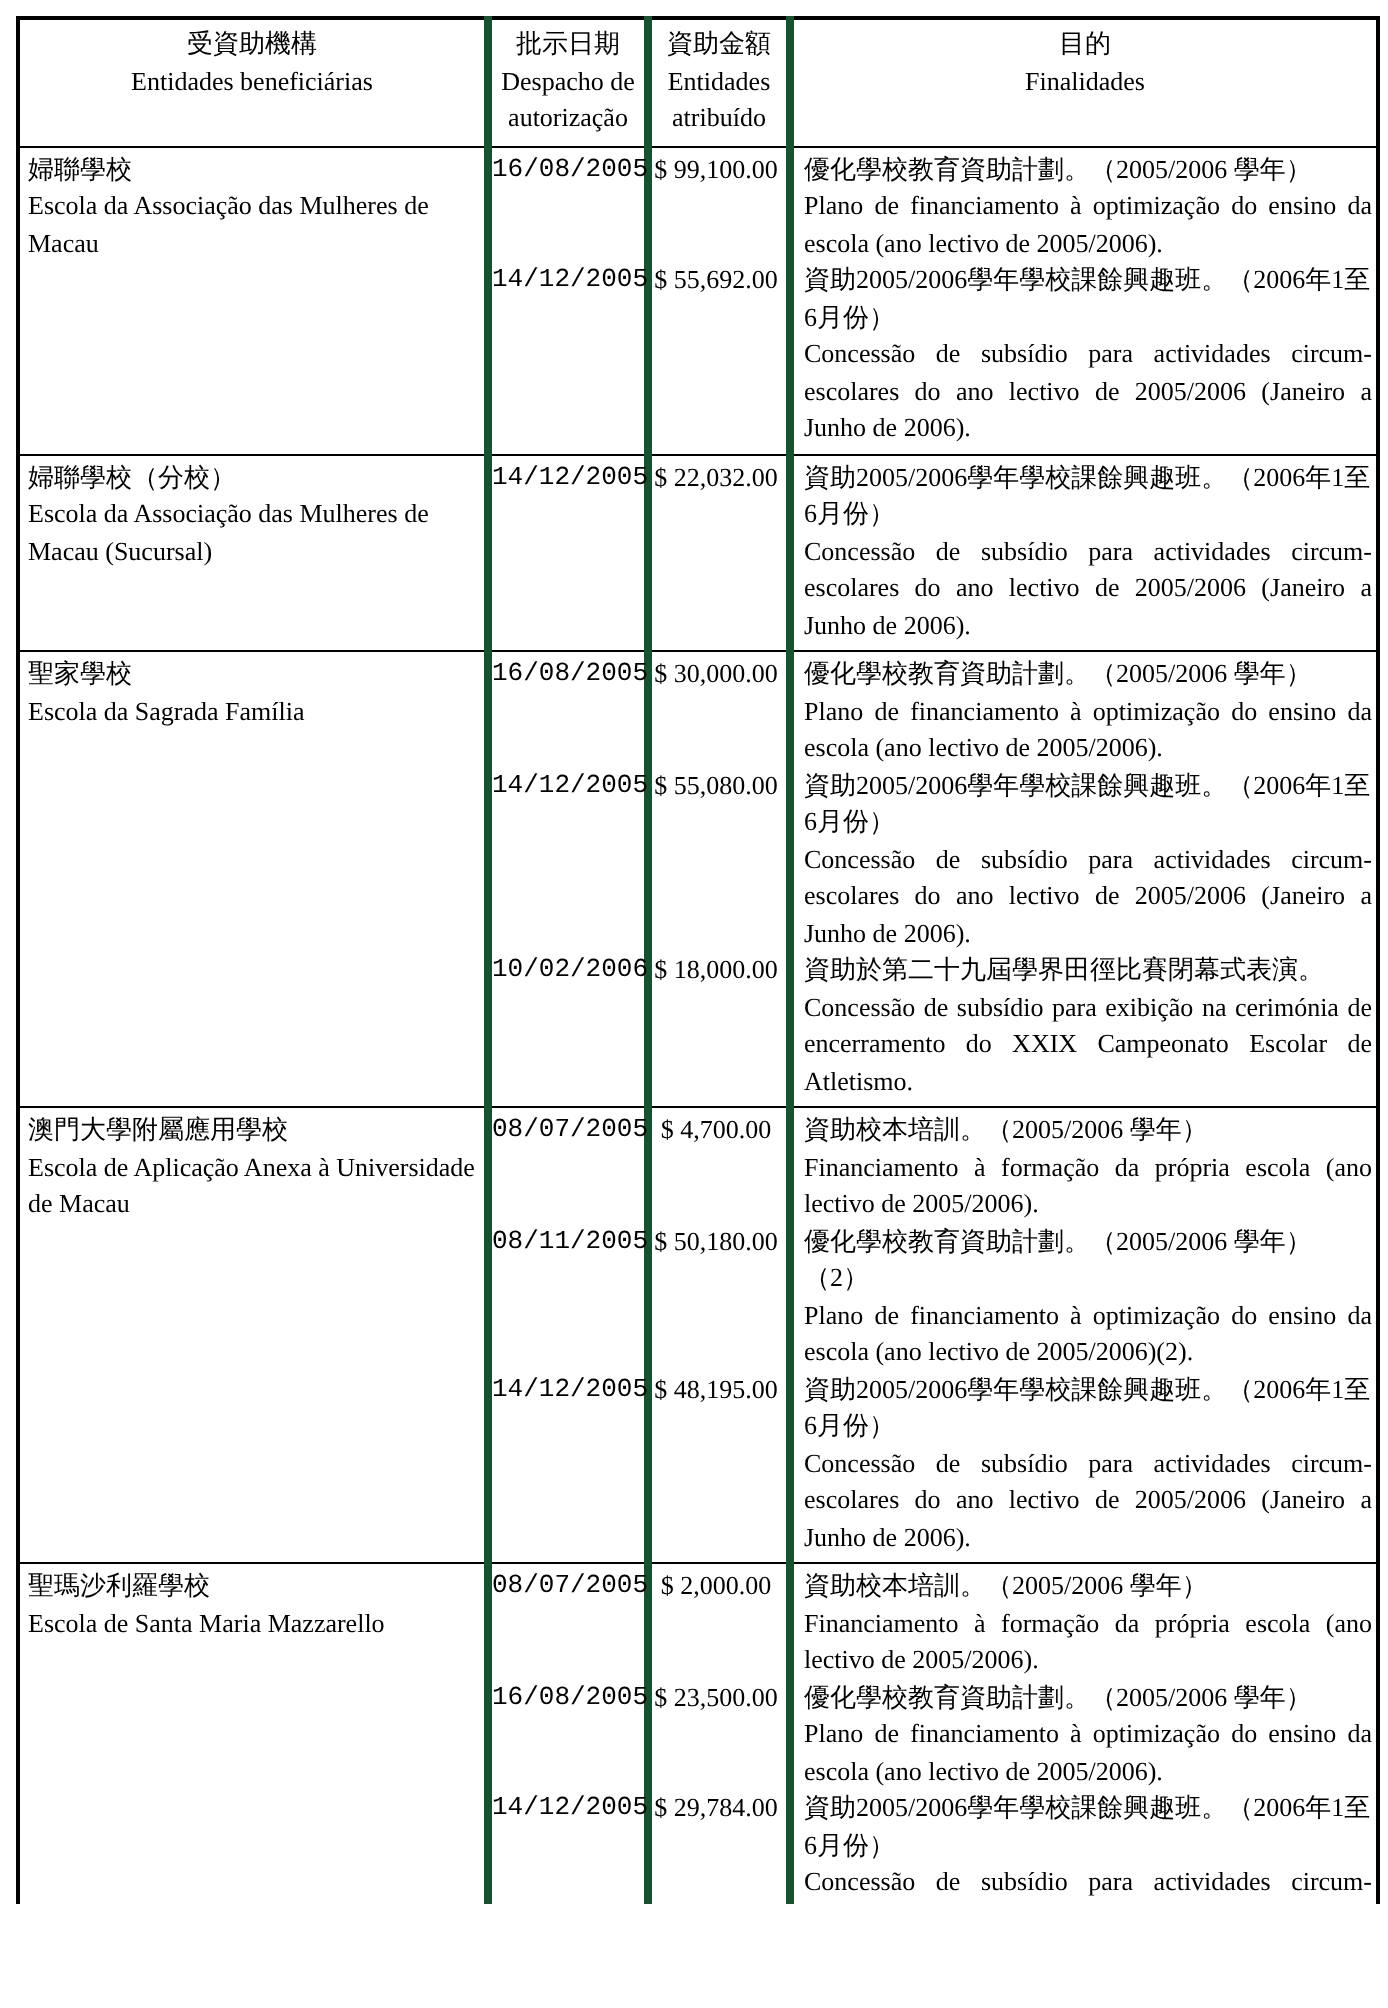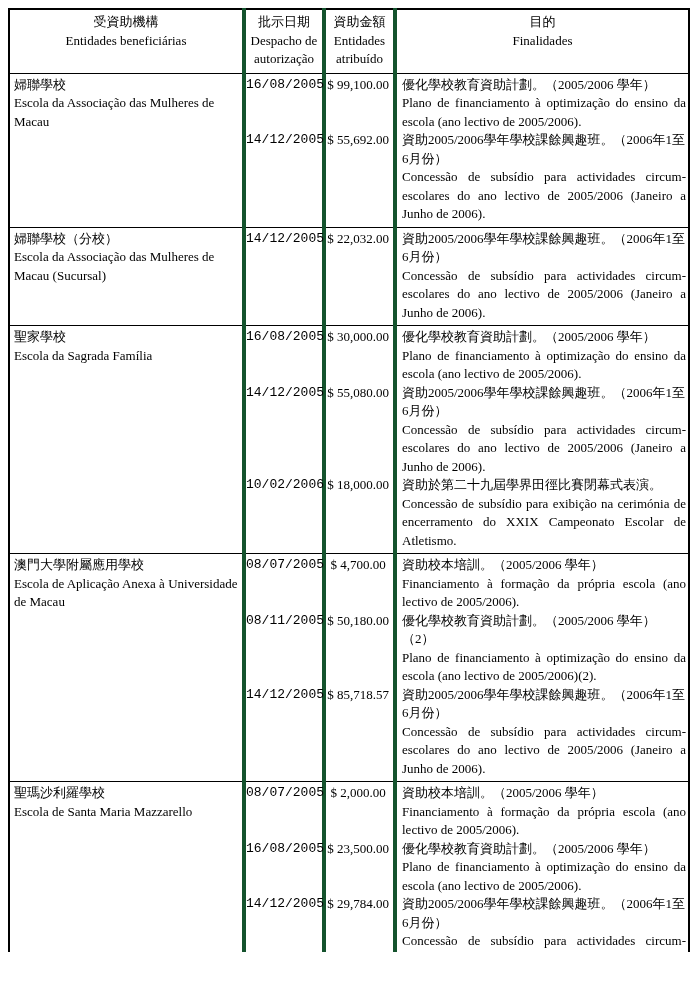--- a/index.html
+++ b/index.html
@@ -170,21 +170,21 @@
         <tr>
           <td class="date">08/11/2005</td>
           <td class="amount">$ 50,180.00</td>
           <td class="purpose">
             <span class="zh">優化學校教育資助計劃。（2005/2006 學年）（2）</span>
             <span class="pt">Plano de financiamento à optimização do ensino da escola (ano lectivo de 2005/2006)(2).</span>
           </td>
         </tr>
         <tr class="group-end">
           <td class="date">14/12/2005</td>
-          <td class="amount">$ 85,718.57</td>
+          <td class="amount">$ 48,195.00</td>
           <td class="purpose">
             <span class="zh">資助2005/2006學年學校課餘興趣班。（2006年1至6月份）</span>
             <span class="pt">Concessão de subsídio para actividades circum-escolares do ano lectivo de 2005/2006 (Janeiro a Junho de 2006).</span>
           </td>
         </tr>
         <tr class="group-start">
           <td class="entity" rowspan="3">
             <span class="zh">聖瑪沙利羅學校</span>
             <span class="pt">Escola de Santa Maria Mazzarello</span>
           </td>

